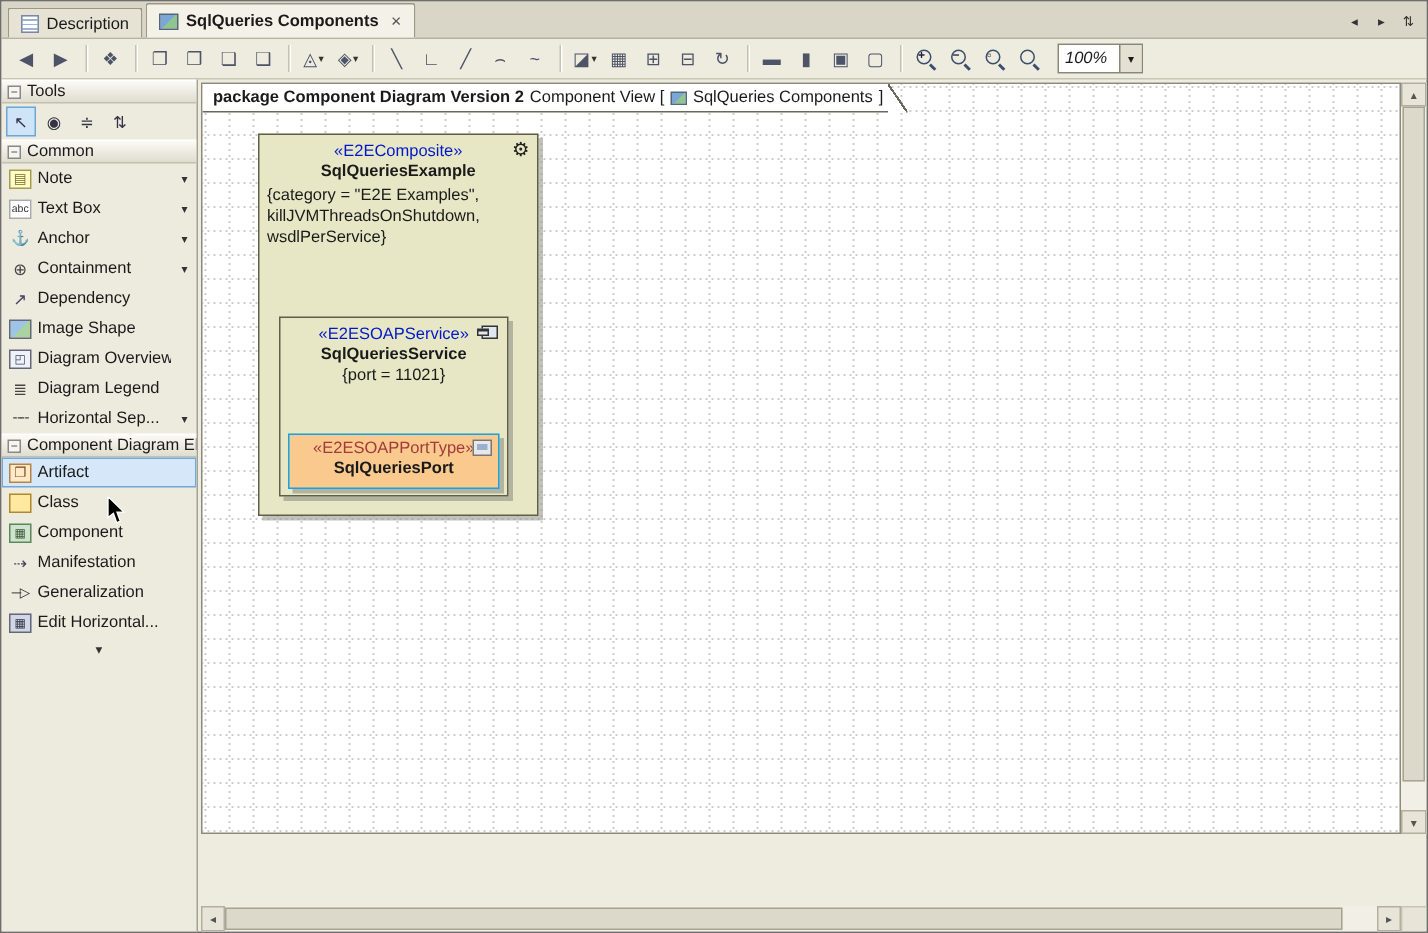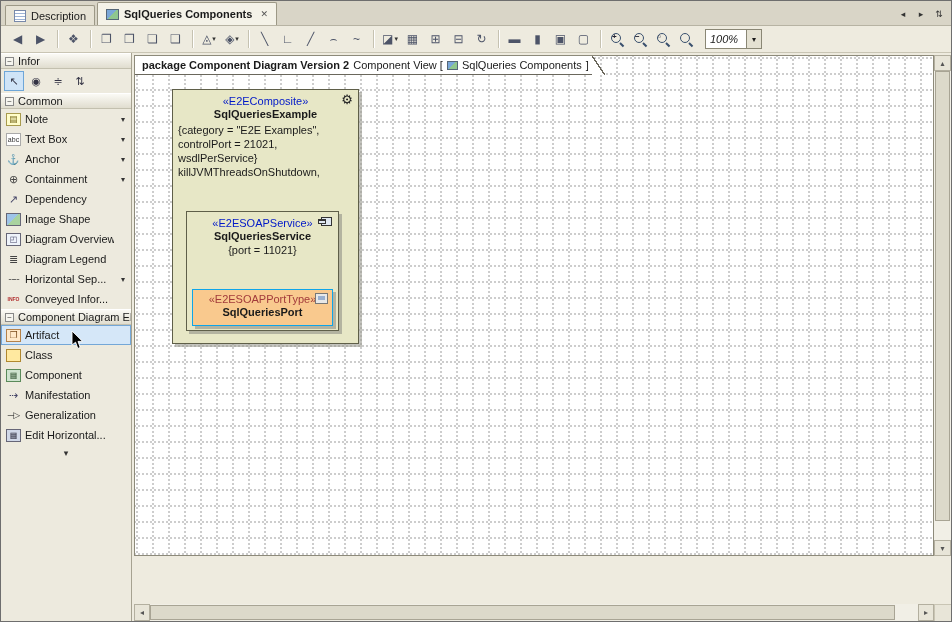--- a/index.html
+++ b/index.html
@@ -298,21 +298,21 @@
       <span class="combo-value">100%</span>
       <span class="combo-btn">▾</span>
     </div>
   </div>
 
   <div class="content">
 
     <div class="sidebar">
       <div class="sb-header">
         <span class="collapse-box">−</span>
-        <span>Infor</span>
+        <span>Tools</span>
       </div>
       <div class="tools-row">
 
           <button class="tool-btn" data-state="selected">
             <i>↖</i>
           </button>
 
           <button class="tool-btn" data-state="">
             <i>◉</i>
           </button>
@@ -396,27 +396,20 @@
           </div>
 
           <div class="sb-item" data-state="">
             <span class="sb-ico" data-icon="hsep">
               <i>╌╌</i>
             </span>
             <span class="sb-label">Horizontal Sep...</span>
             <span class="sb-arrow">▾</span>
           </div>
 
-          <div class="sb-item" data-state="">
-            <span class="sb-ico" data-icon="conveyed">
-              <i>INFO</i>
-            </span>
-            <span class="sb-label">Conveyed Infor...</span>
-            <span class="sb-arrow"></span>
-          </div>
         </div>
       <div class="sb-header">
         <span class="collapse-box">−</span>
         <span>Component Diagram El...</span>
       </div>
       <div class="sb-list">
 
           <div class="sb-item" data-state="selected">
             <span class="sb-ico" data-icon="artifact">
               <i>❐</i>
@@ -485,23 +478,22 @@
             </span>
             <span class="fh-corner"></span>
           </div>
 
           <div class="composite">
             <span class="gears-icon">⚙</span>
             <div class="stereo">«E2EComposite»</div>
             <div class="cname">SqlQueriesExample</div>
             <div class="props">
               <div>{category = "E2E Examples",</div>
-              <div>controlPort = 21021,</div>
+              <div>killJVMThreadsOnShutdown,</div>
               <div>wsdlPerService}</div>
-              <div>killJVMThreadsOnShutdown,</div>
             </div>
 
             <div class="service">
               <span class="comp-icon"></span>
               <div class="stereo">«E2ESOAPService»</div>
               <div class="cname">SqlQueriesService</div>
               <div class="service-prop">{port = 11021}</div>
 
               <div class="port">
                 <span class="port-icon"></span>

